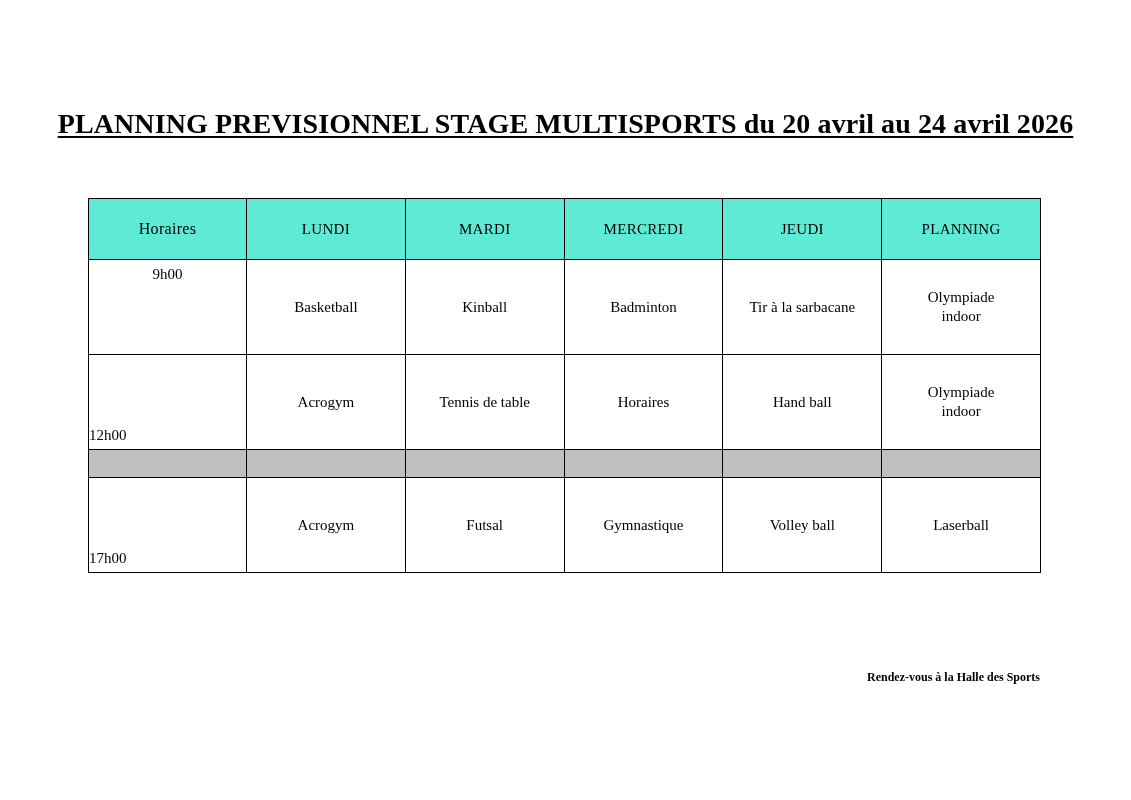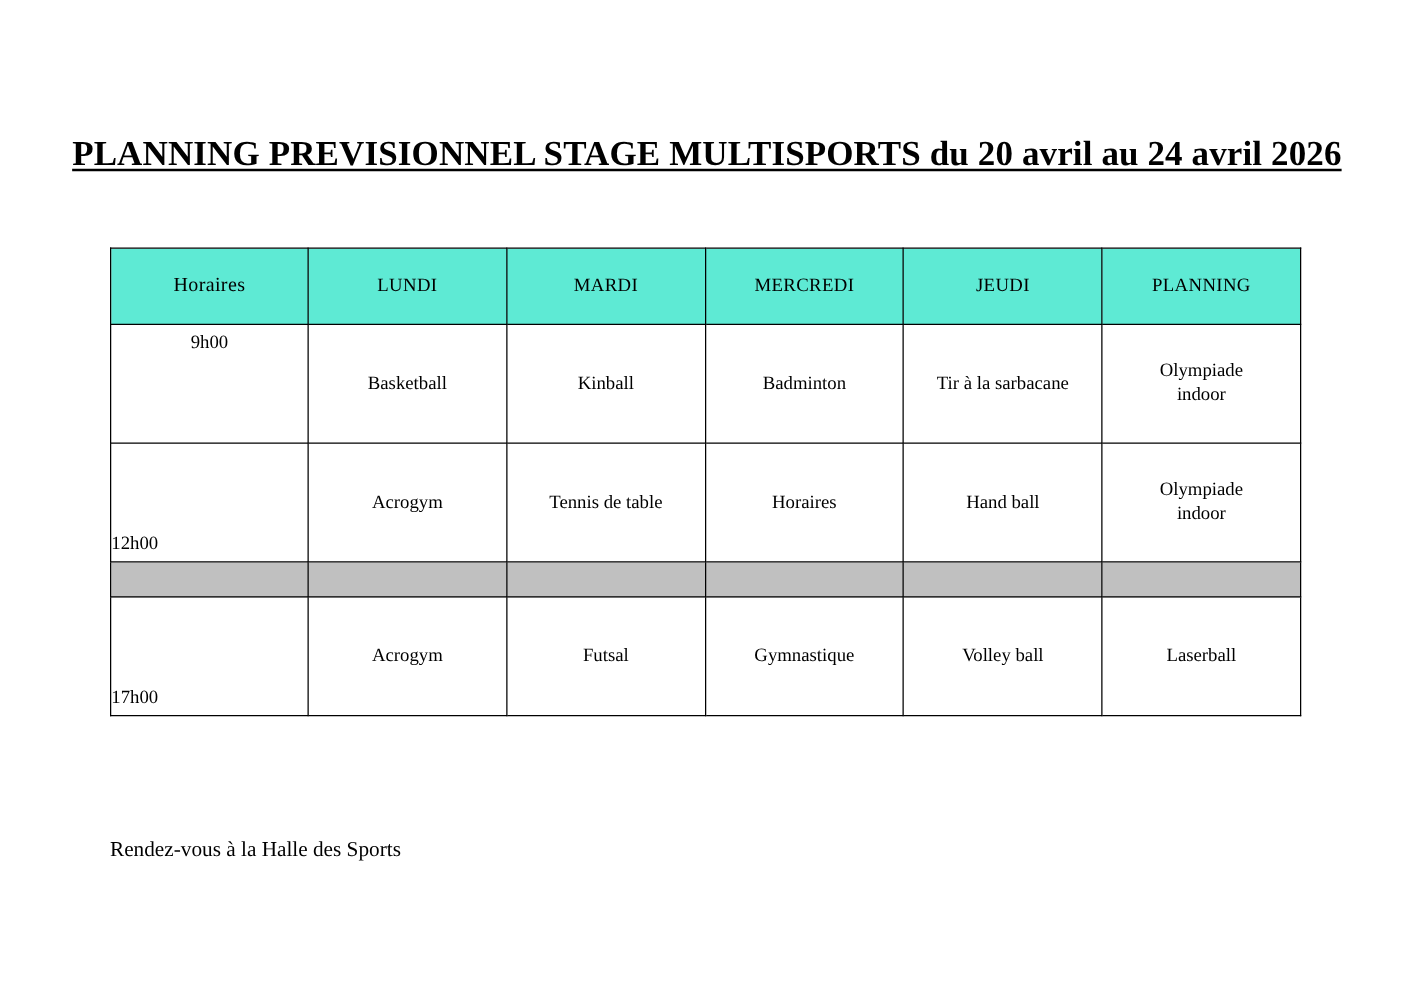--- a/index.html
+++ b/index.html
@@ -92,23 +92,23 @@
     background: #c0c0c0;
   }
   .cell-2line {
     line-height: 1.25;
   }
   .footer-note {
     position: absolute;
     left: 88px;
     top: 670px;
     width: 952px;
-    text-align: left;
-    font-size: 17px;
-    font-weight: normal;
+    text-align: right;
+    font-size: 12px;
+    font-weight: bold;
   }
 </style>
 </head>
 <body>
 
 <div class="page">
 
   <div class="doc-title"><span>PLANNING PREVISIONNEL STAGE MULTISPORTS du 20 avril au 24 avril 2026</span></div>
 
   <table class="planning">

